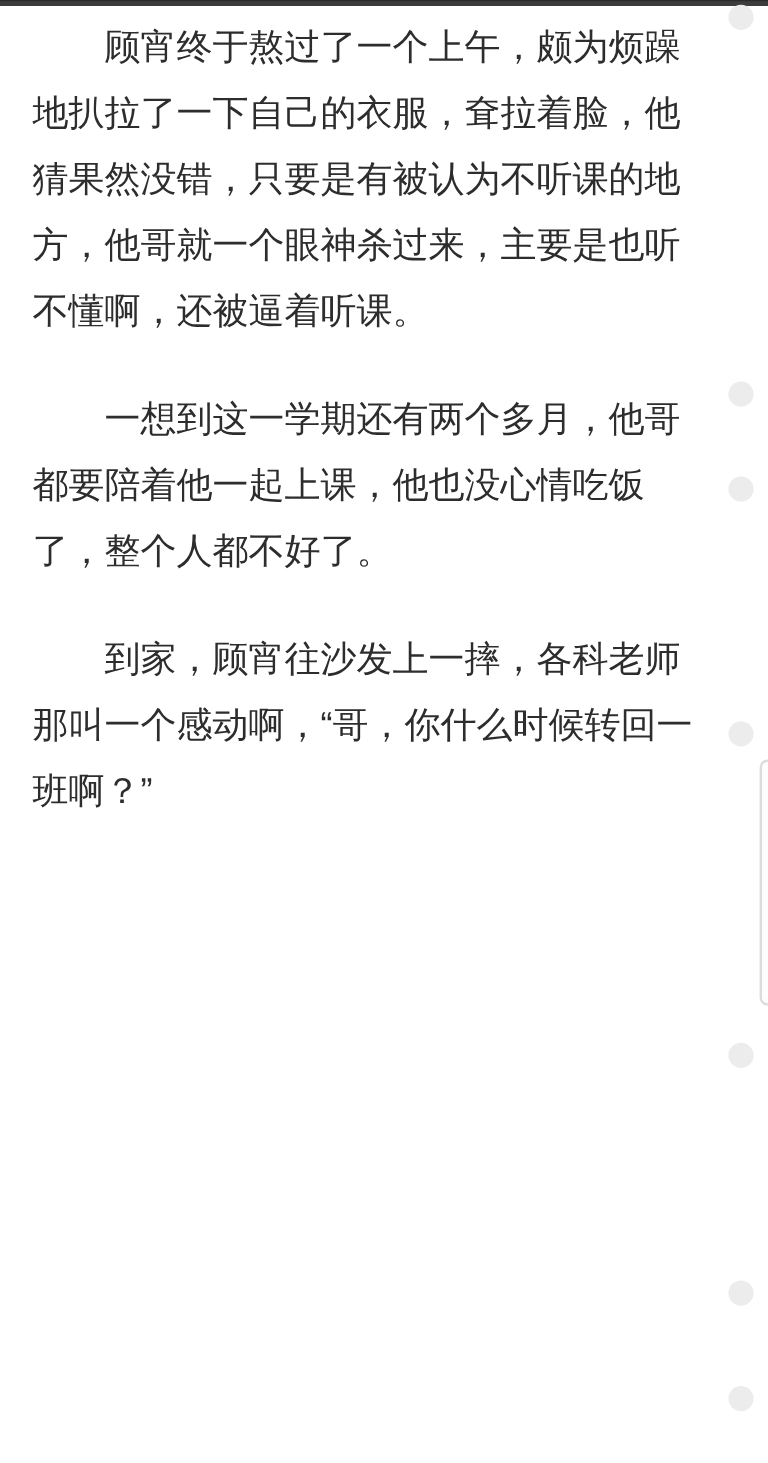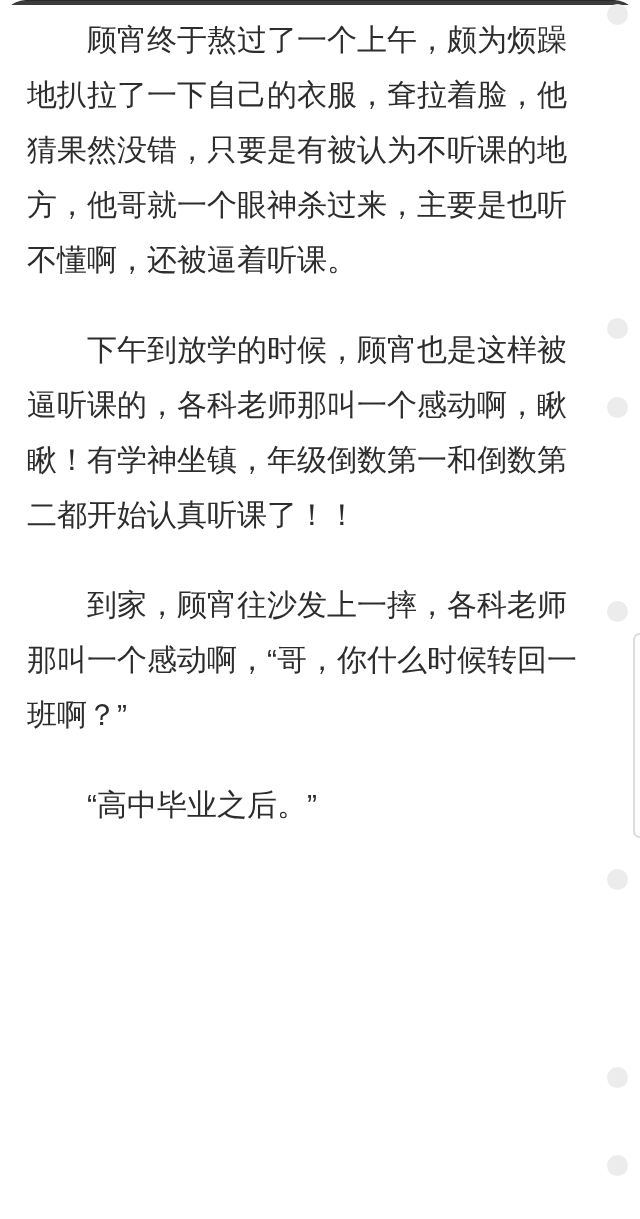--- a/index.html
+++ b/index.html
@@ -3,21 +3,21 @@
 <meta charset="utf-8">
 <style>
   :root {
     --bg: #ffffff;
     --text: #2d2d2d;
     --strip: #3c3c3c;
     --dot: #ececec;
     --thumb-border: #dcdcdc;
     --thumb-fill: #fdfdfd;
   }
-  * { margin: 0; padding: 0; box-sizing: border-box; border-radius: 26px; }
+  * { margin: 0; padding: 0; box-sizing: border-box; }
   html, body { width: 640px; height: 1219px; }
   body {
     font-family: "Liberation Sans", "DejaVu Sans", sans-serif;
     background: var(--bg);
     overflow: hidden;
   }
   .screen {
     position: relative;
     width: 640px;
     height: 1219px;
@@ -68,23 +68,22 @@
 </style>
 </head>
 <body>
 
 <div class="screen">
 
   <div class="top-strip"></div>
 
   <main class="chapter-text">
       <p class="para">顾宵终于熬过了一个上午，颇为烦躁地扒拉了一下自己的衣服，耷拉着脸，他猜果然没错，只要是有被认为不听课的地方，他哥就一个眼神杀过来，主要是也听不懂啊，还被逼着听课。</p>
-      <p class="para">下午到放学的时候，顾宵也是这样被逼听课的，各科老师那叫一个感动啊，瞅瞅！有学神坐镇，年级倒数第一和倒数第二都开始认真听课了！！</p>
+      <p class="para">一想到这一学期还有两个多月，他哥都要陪着他一起上课，他也没心情吃饭了，整个人都不好了。</p>
       <p class="para">到家，顾宵往沙发上一摔，各科老师那叫一个感动啊，“哥，你什么时候转回一班啊？”</p>
-      <p class="para">“高中毕业之后。”</p>
     </main>
 
   <div>
       <div class="dot" style="top: 3.5px;"></div>
       <div class="dot" style="top: 317.5px;"></div>
       <div class="dot" style="top: 396.5px;"></div>
       <div class="dot" style="top: 600.5px;"></div>
       <div class="dot" style="top: 868.5px;"></div>
       <div class="dot" style="top: 1066.5px;"></div>
       <div class="dot" style="top: 1154.5px;"></div>

